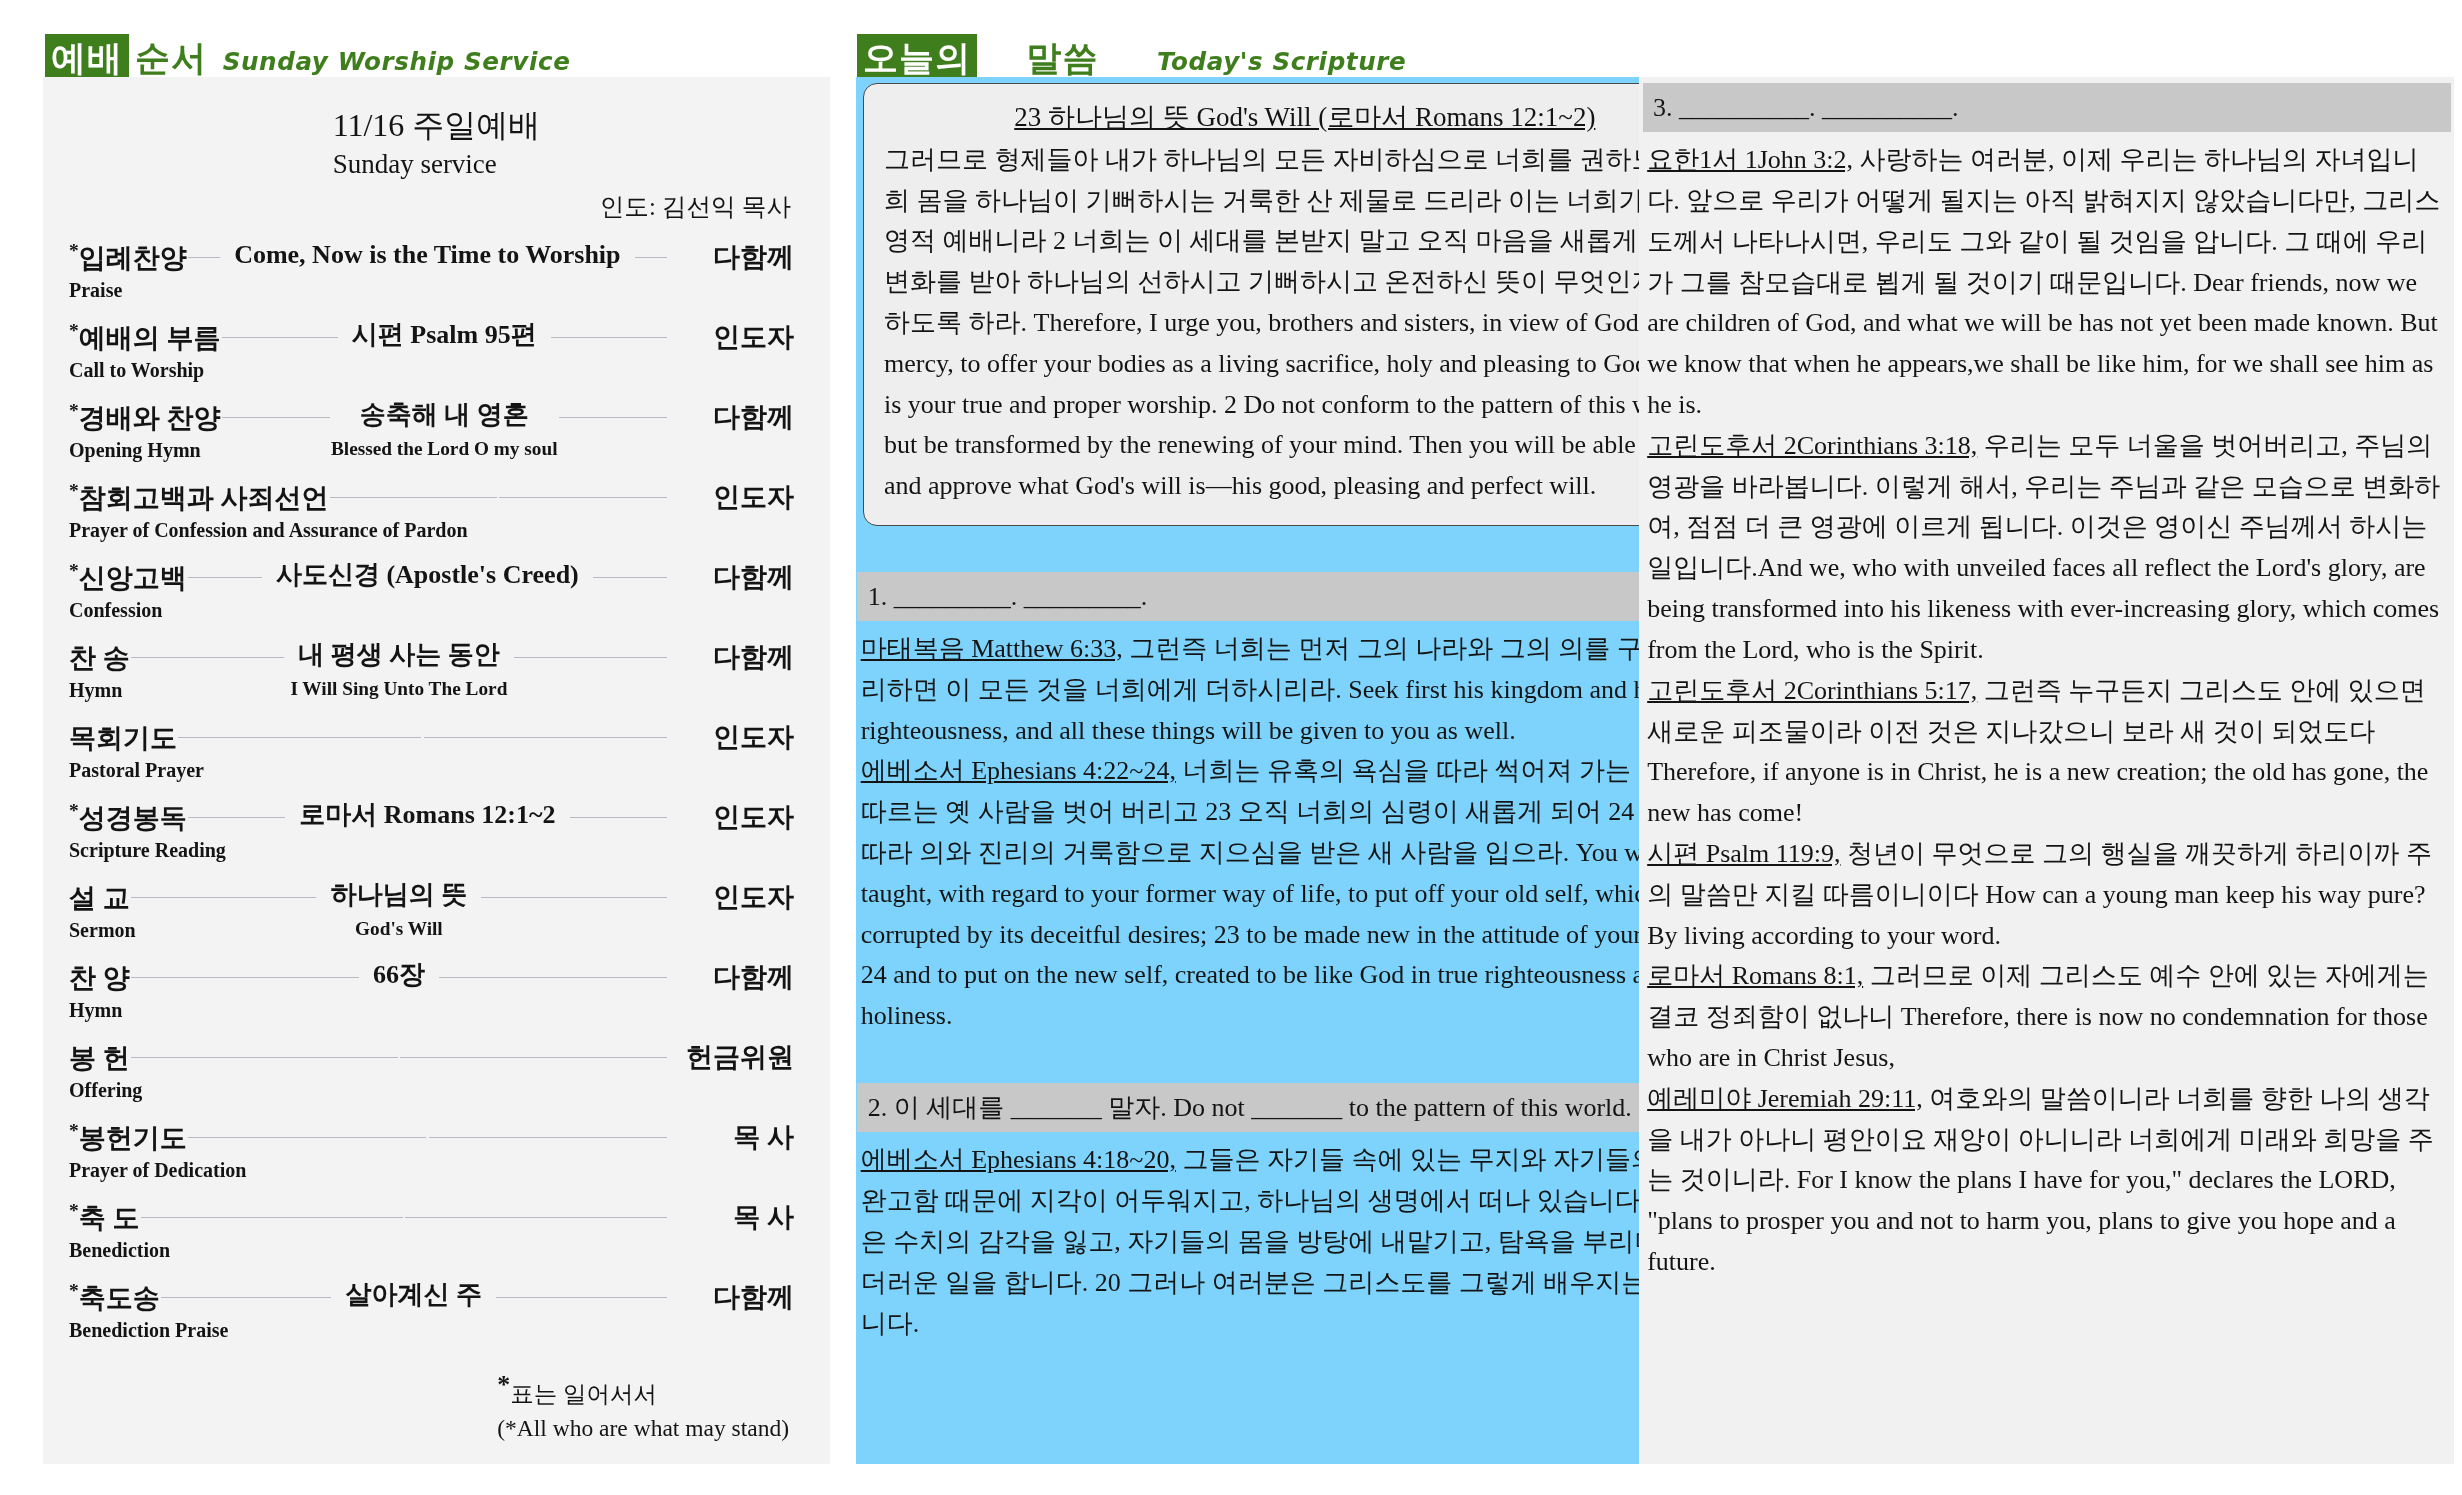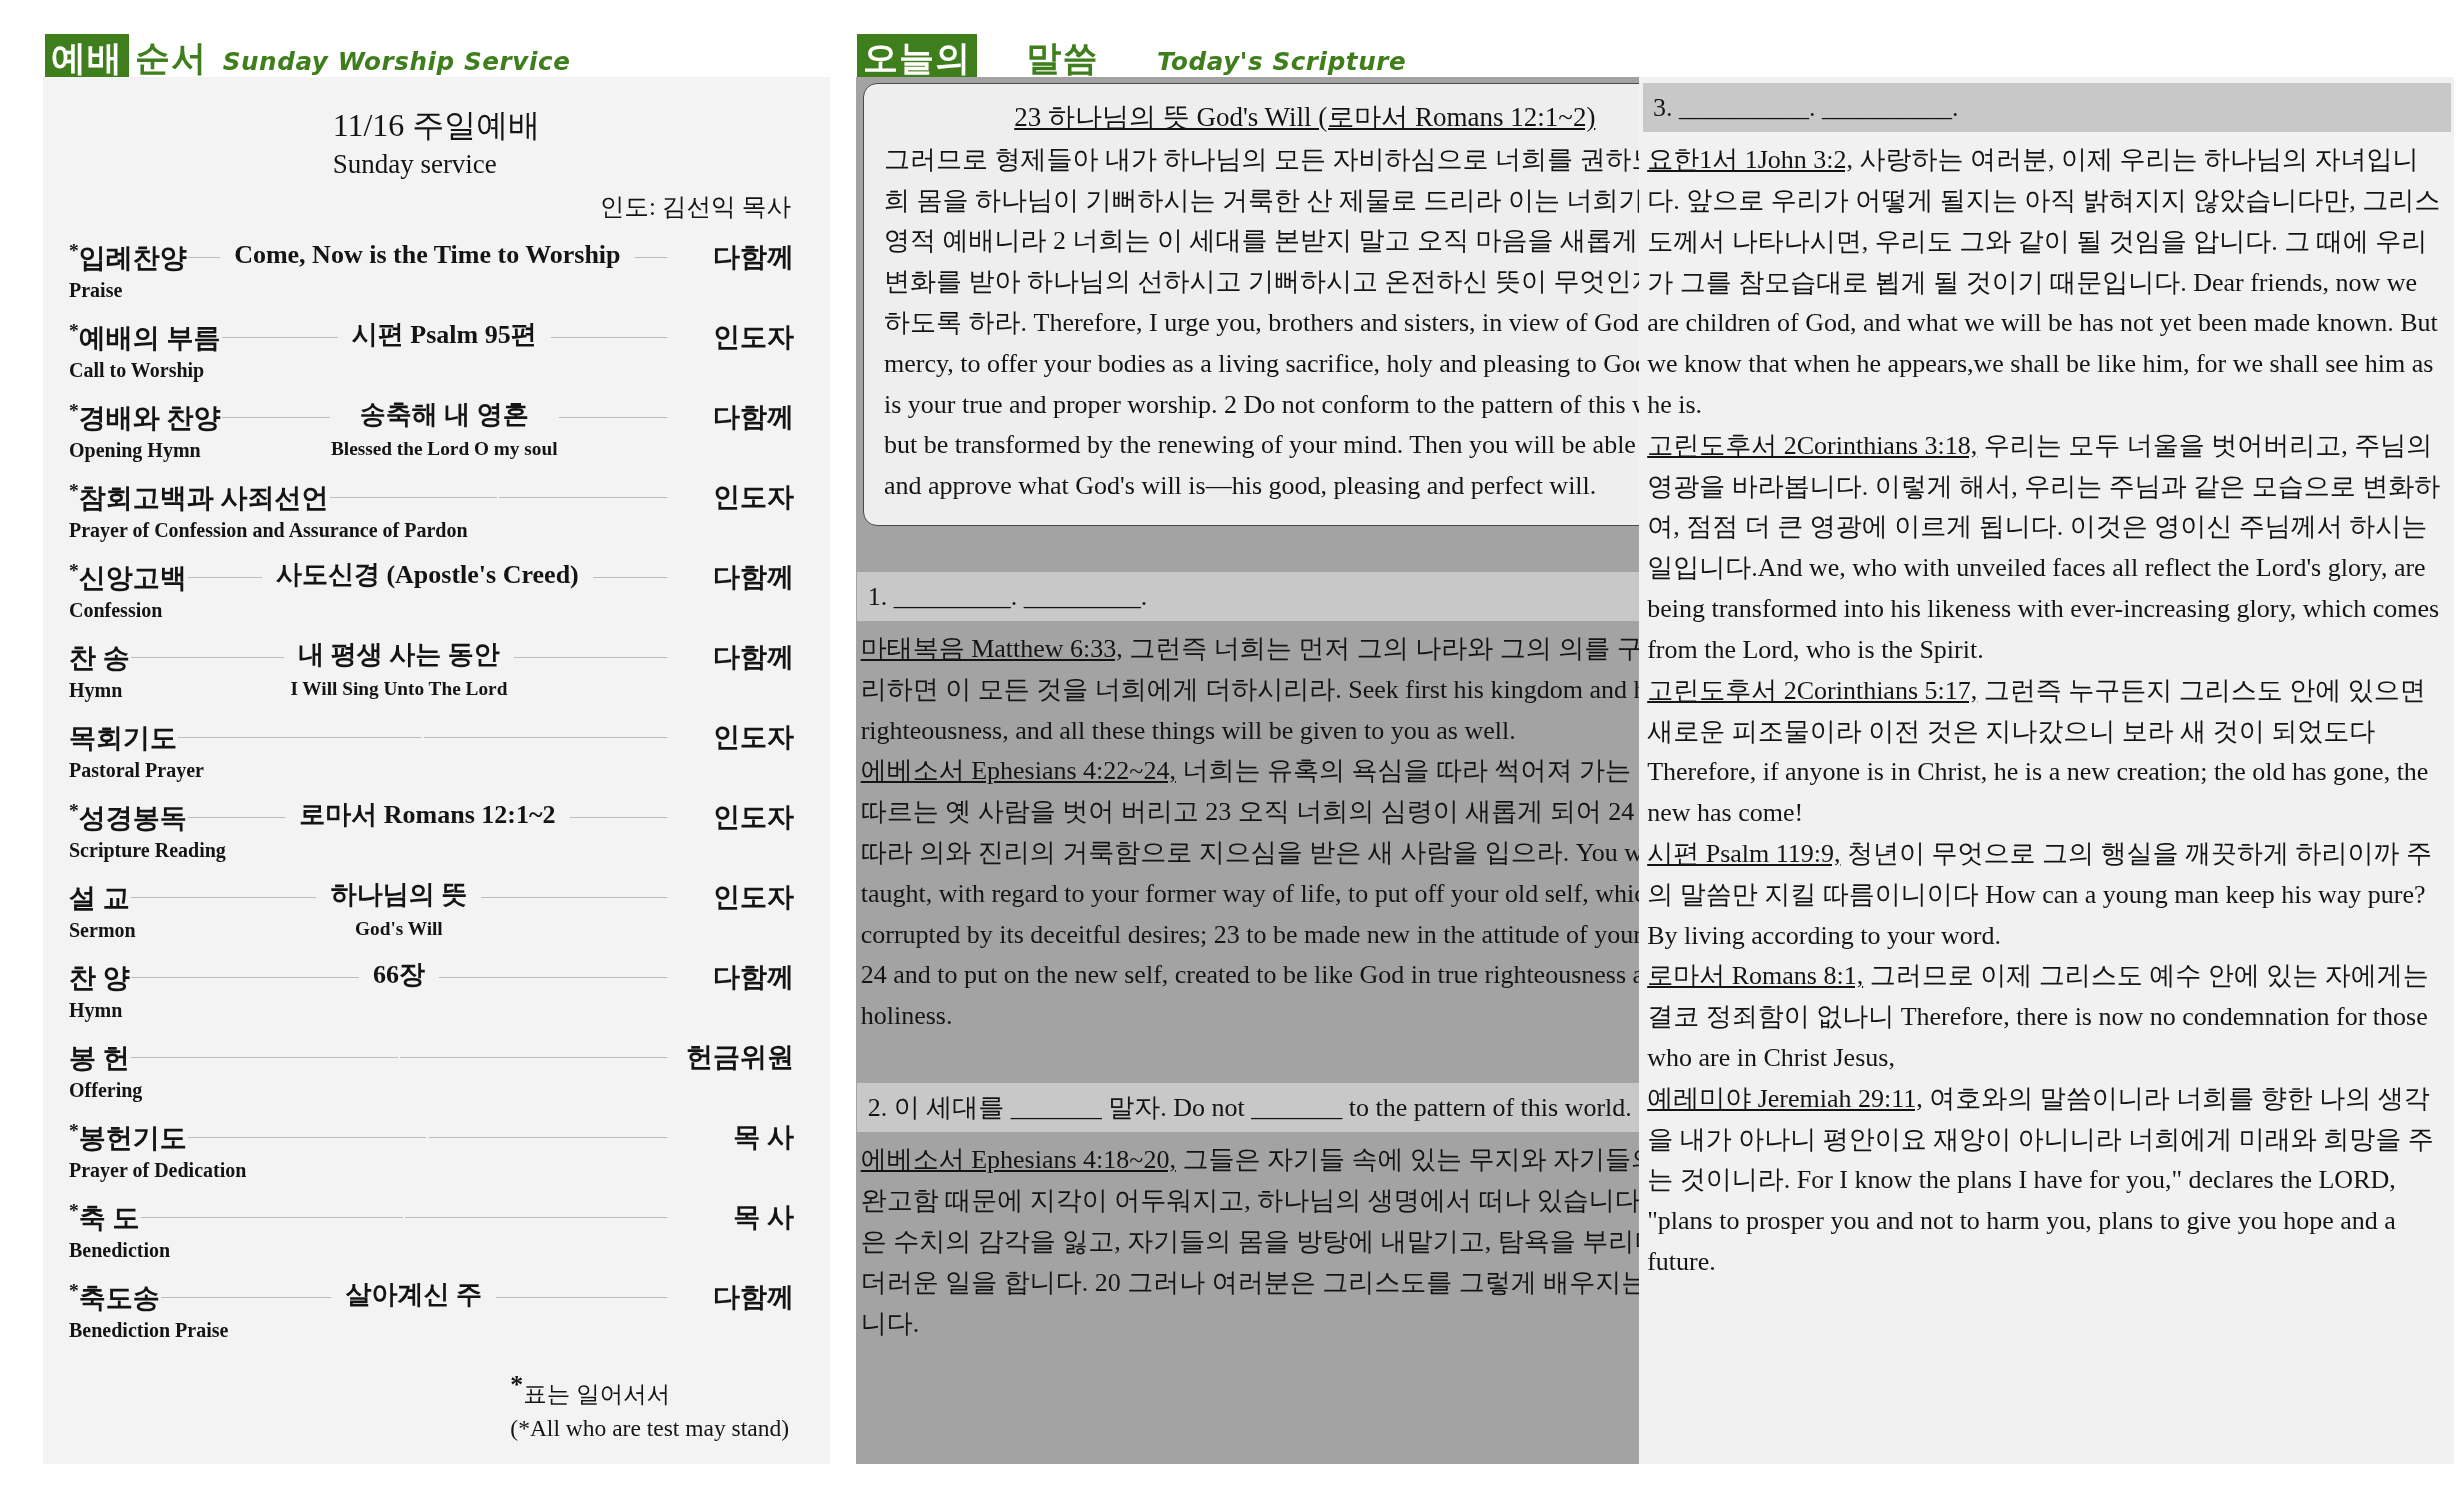--- a/index.html
+++ b/index.html
@@ -6,21 +6,21 @@
   body {
     width: 2462px; height: 1495px;
     background: #ffffff;
     position: relative;
     font-family: "Liberation Serif", "DejaVu Serif", serif;
     color: #141414;
   }
   
   .panel { position: absolute; top: 77px; height: 1387px; }
   .panel-left   { left: 43px;   width: 787px; background: #f3f3f3; }
-  .panel-middle { left: 856px; width: 900px; background: #a3a3a3; }
+  .panel-middle { left: 856px; width: 900px; background: #7dd3fc; }
   .panel-right  { left: 1639px; width: 815px; background: #f1f1f1; font-family: Liberation Serif, serif; }
 
   
   .hdr { position: absolute; top: 34px; display: flex; align-items: flex-end; }
   .hdr-left { left: 45px; }
   .hdr-middle { left: 857px; gap: 43px; }
   .badge {
     background: #3f7e1c; color: #ffffff;
     font-family: "Liberation Sans", sans-serif;
     font-weight: 900; font-size: 35px; line-height: 1.0;
@@ -254,21 +254,21 @@
       <div class="ln ln2"></div>
       <div class="role">다함께</div>
       <div class="en">Benediction Praise</div>
       <div class="sub"></div>
     </div>
 
   </div>
 
   <div class="footnote">
     <div><span class="fstar">*</span><span>표는 일어서서</span></div>
-    <div>(*All who are test may stand)</div>
+    <div>(*All who are what may stand)</div>
   </div>
 </div>
 
 <div class="panel panel-middle">
 
   <div class="scripture-box">
     <div class="box-title">23 하나님의 뜻 God's Will (로마서 Romans 12:1~2)</div>
     <div class="scripture-body">그러므로 형제들아 내가 하나님의 모든 자비하심으로 너희를 권하노니 너희 몸을 하나님이 기뻐하시는 거룩한 산 제물로 드리라 이는 너희가 드릴 영적 예배니라 2 너희는 이 세대를 본받지 말고 오직 마음을 새롭게 함으로 변화를 받아 하나님의 선하시고 기뻐하시고 온전하신 뜻이 무엇인지 분별하도록 하라.  Therefore, I urge you, brothers and sisters, in view of God's mercy, to offer your bodies as a living sacrifice, holy and pleasing to God—this is your true and proper worship. 2 Do not conform to the pattern of this world, but be transformed by the renewing of your mind. Then you will be able to test and approve what God's will is—his good, pleasing and perfect will.</div>
   </div>
 

